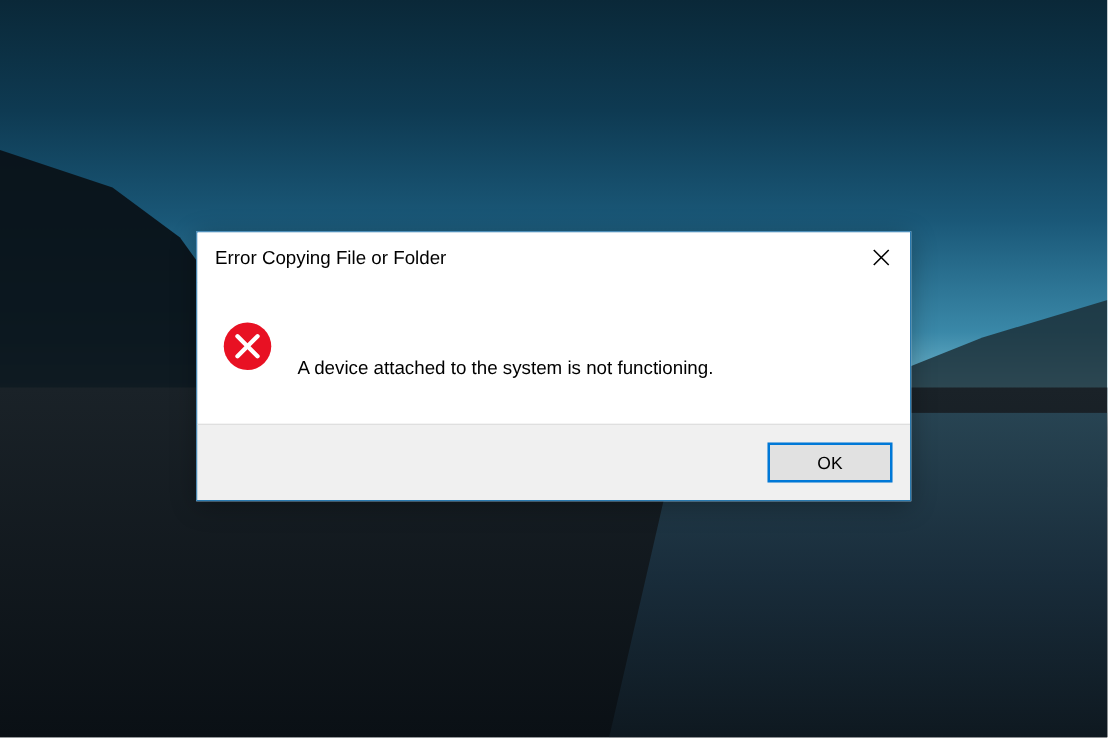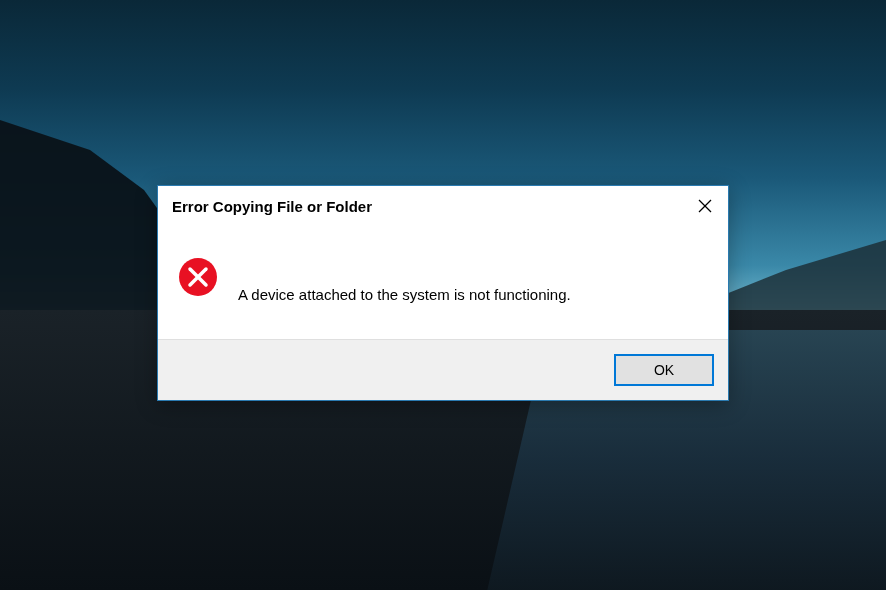--- a/index.html
+++ b/index.html
@@ -83,21 +83,21 @@
       display: flex;
       align-items: center;
       justify-content: space-between;
       height: 40px;
       padding: 0 0 0 14px;
       background: #ffffff;
     }
     .dialog-title {
       font-size: 15px;
       color: #000000;
-      font-weight: 700;
+      font-weight: 400;
     }
     .close-button {
       width: 46px;
       height: 40px;
       display: flex;
       align-items: center;
       justify-content: center;
       cursor: pointer;
     }
     .close-button svg {

